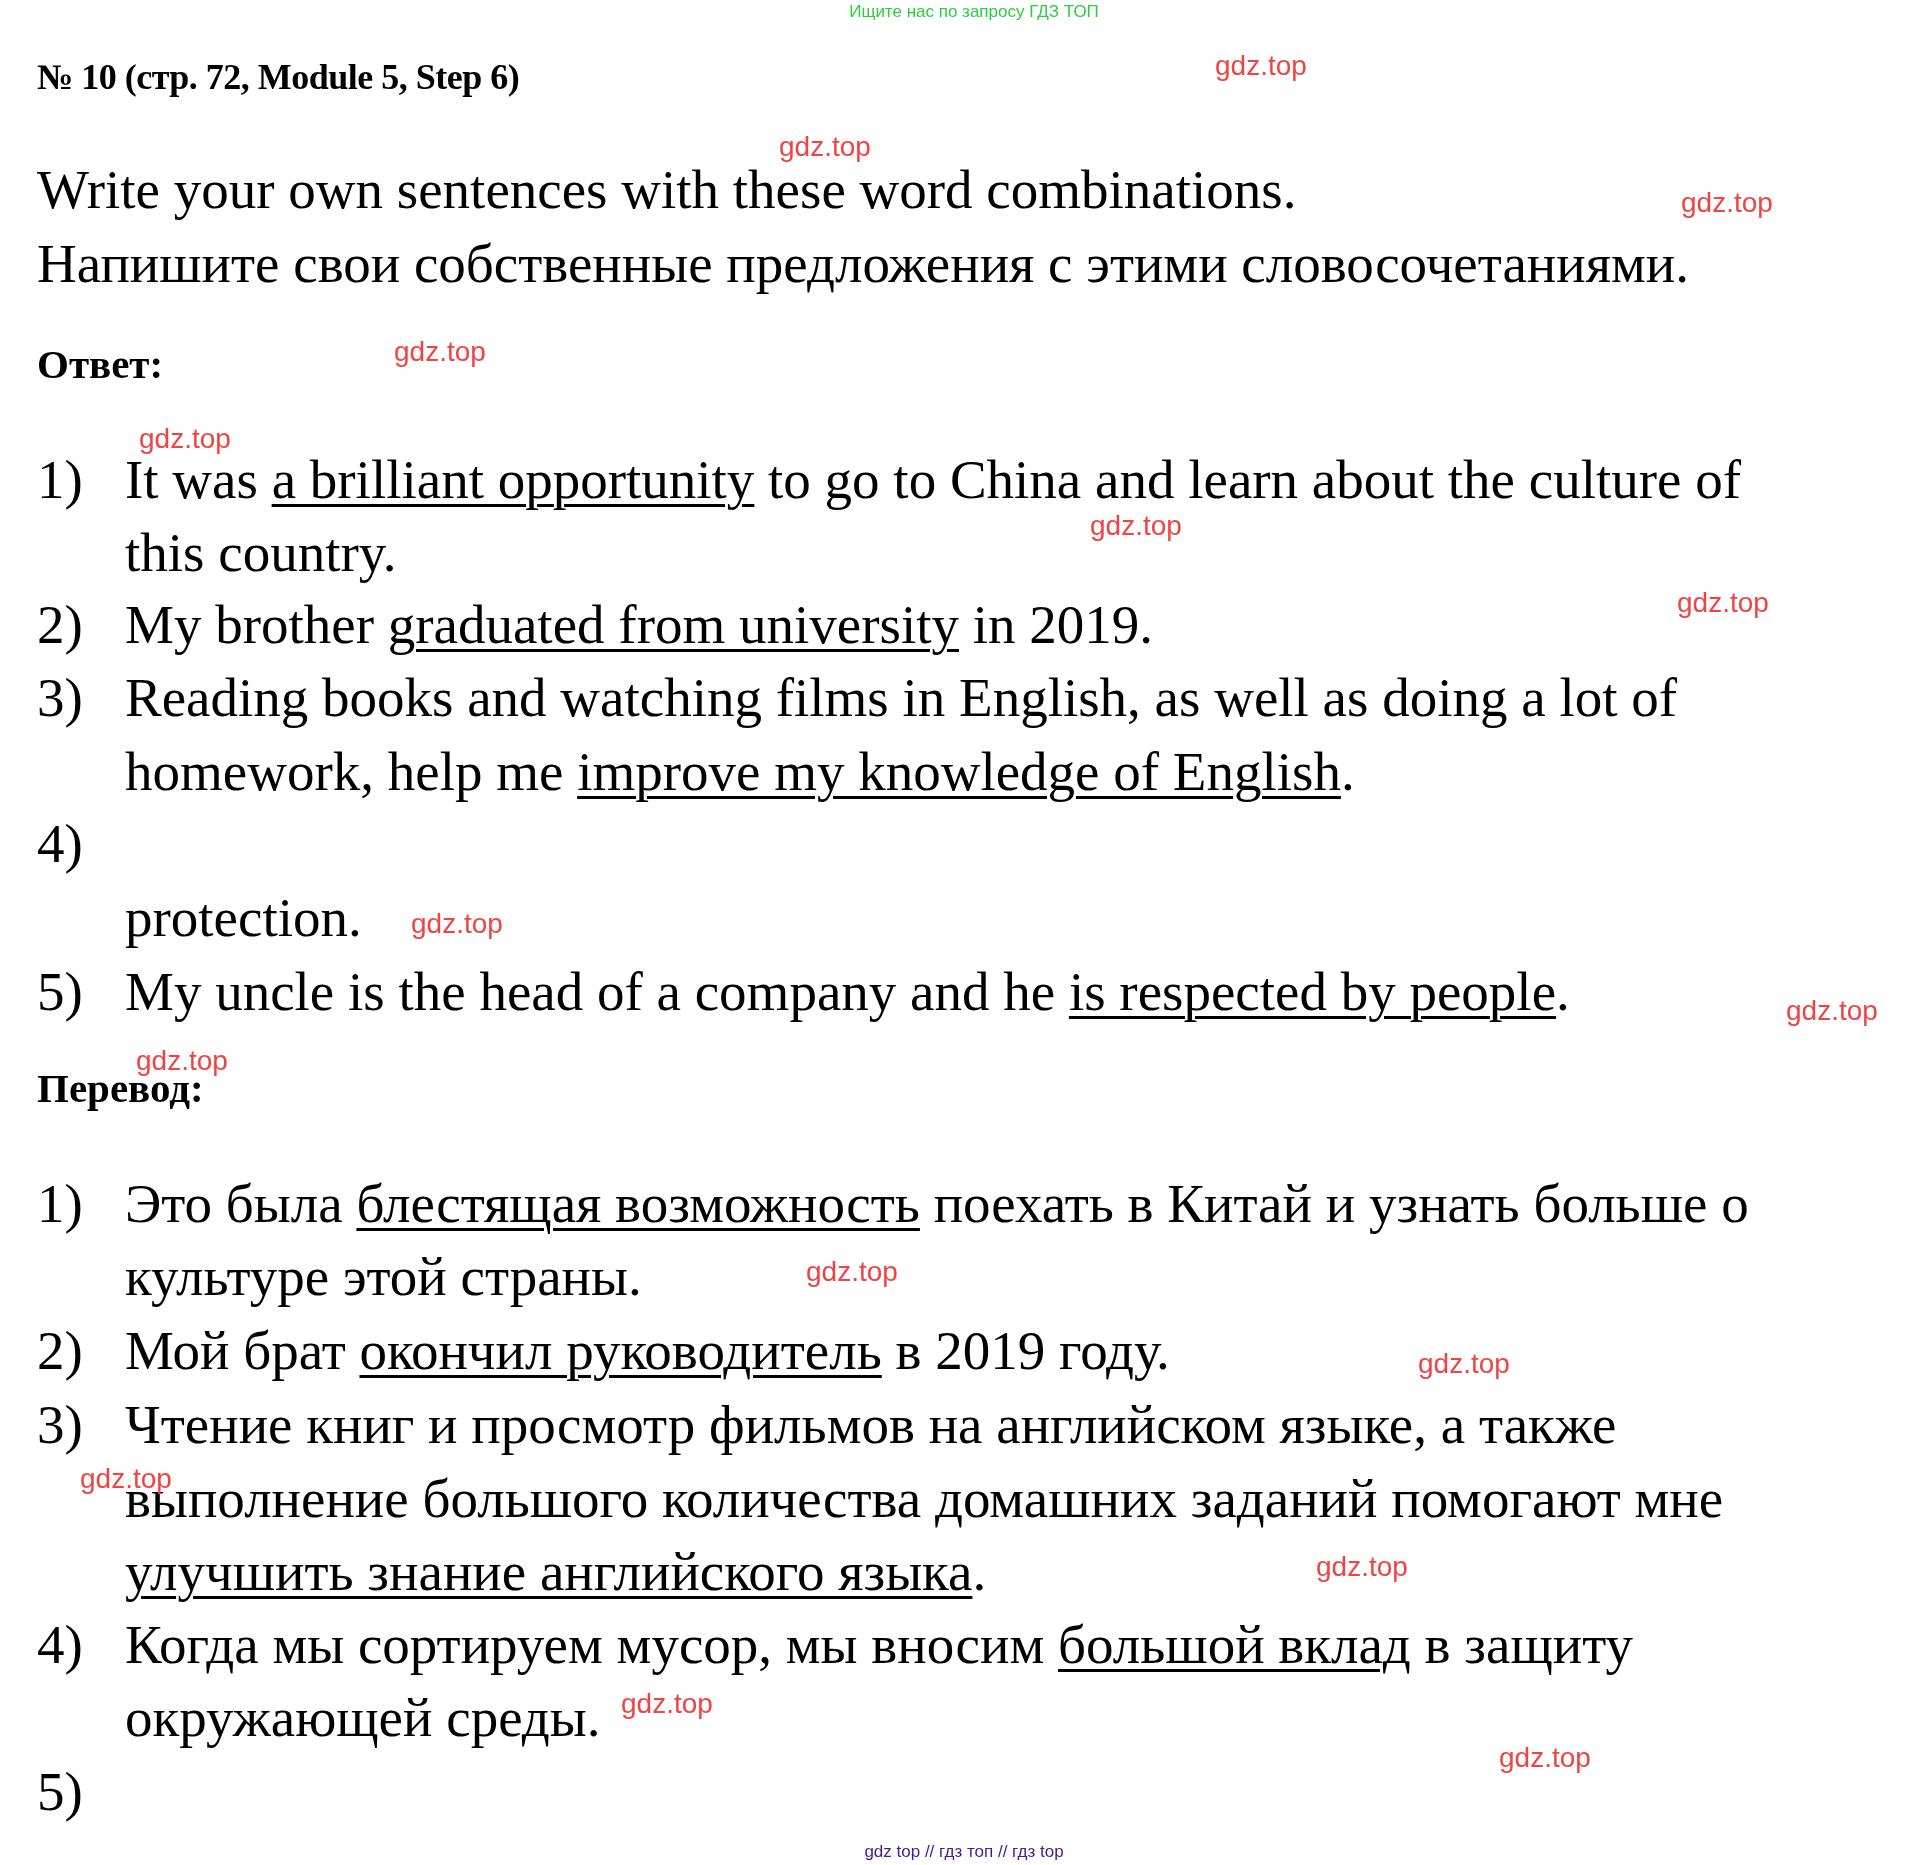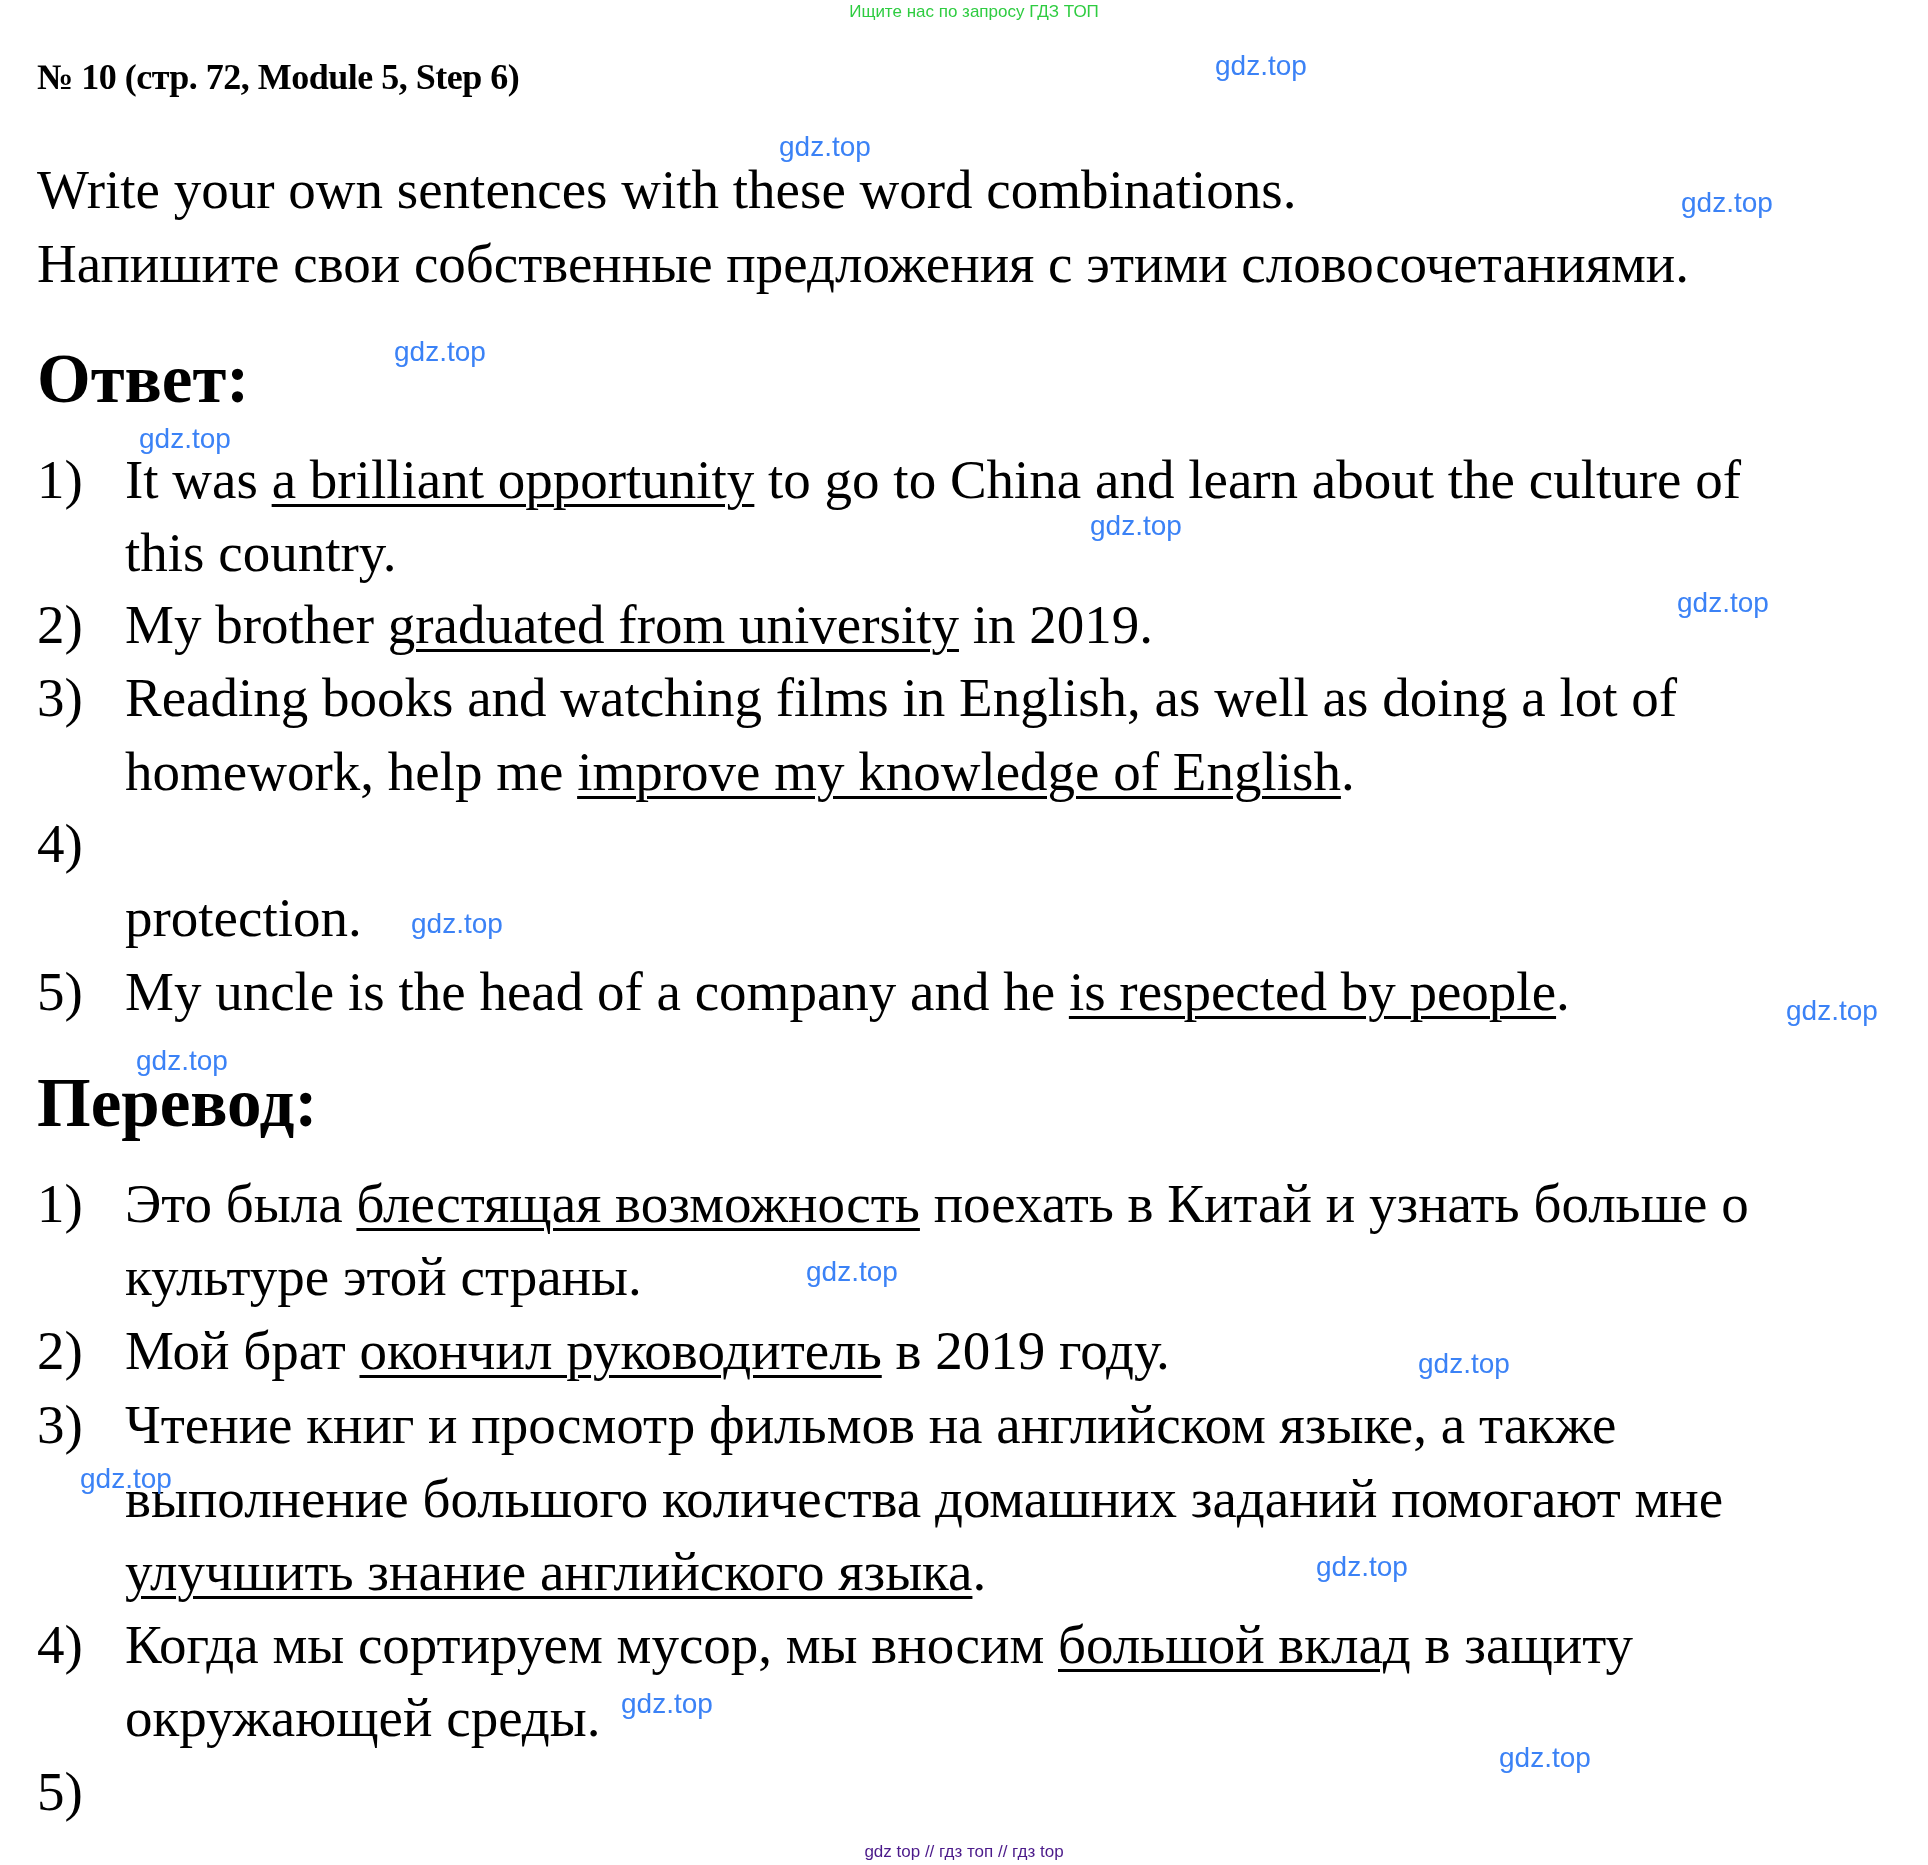--- a/index.html
+++ b/index.html
@@ -3,26 +3,26 @@
 <meta charset="utf-8">
 <style>
   html, body { margin:0; padding:0; background:#ffffff; }
   body { width:1928px; height:1865px; position:relative; overflow:hidden; color:#000; }
   .serif { font-family:"Liberation Serif","DejaVu Serif",serif; }
   .sans { font-family:"Liberation Sans","DejaVu Sans",sans-serif; }
   .abs { position:absolute; white-space:nowrap; }
   .top-banner { left:0; width:1948px; text-align:center; top:2px; font-size:17px; color:#2ecc40; }
   .title { left:37px; top:56px; font-size:36px; font-weight:bold; letter-spacing:-0.5px; }
   .line { font-size:55px; left:37px; }
-  .heading { font-size:69px; font-weight:bold; left:37px;text-align:right; }
+  .heading { font-size:41px; font-weight:bold; left:37px;text-align:right; }
   .num { position:absolute; left:37px; }
   .txt { position:absolute; left:125px; }
   .item-line { position:absolute; font-size:55px; line-height:60px; height:60px; left:0; width:1928px; }
   u.hl { text-decoration:underline; text-decoration-thickness:3px; text-underline-offset:6px; }
-  .wm { font-size:28px; color:#3b82f6; }
+  .wm { font-size:28px; color:#ef4444; }
   .footer { left:0; width:1928px; text-align:center; top:1842px; font-size:17px; color:#4b1a8a; }
 </style>
 </head>
 <body>
 
 <div class="abs sans top-banner">Ищите нас по запросу ГДЗ ТОП</div>
 
 <div class="abs serif title">№ 10 (стр. 72, Module 5, Step 6)</div>
 
 <div class="abs serif line" style="top:158px;">Write your own sentences with these word combinations.</div>

